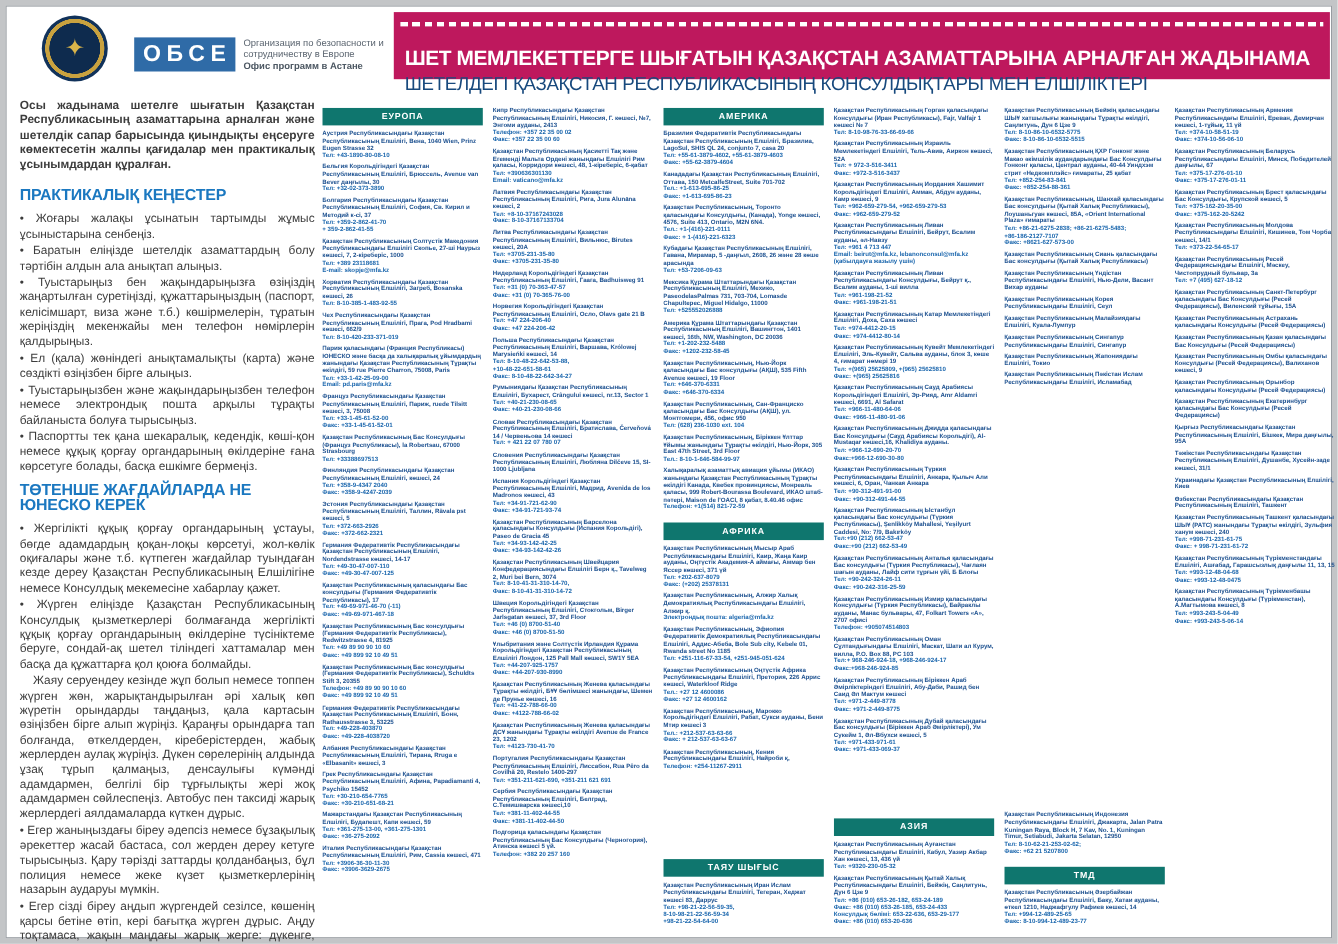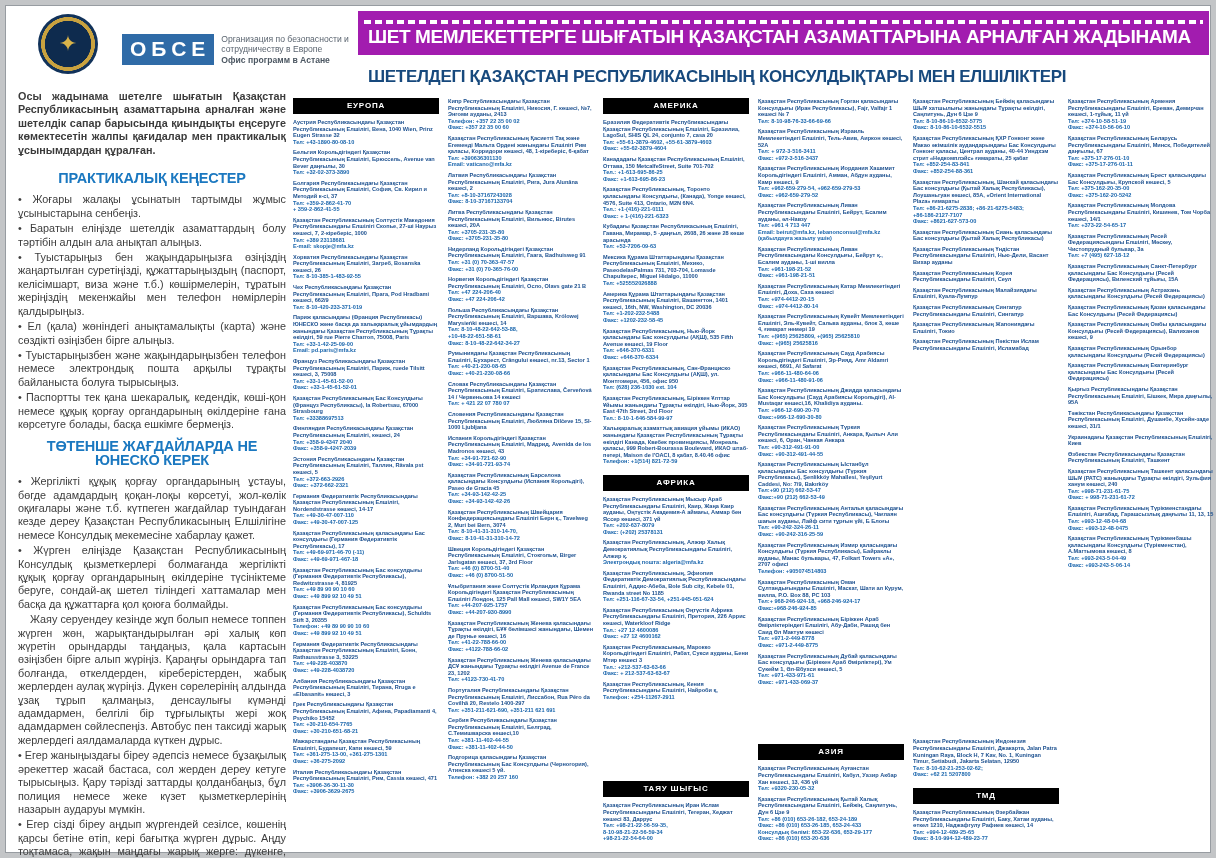--- a/index.html
+++ b/index.html
@@ -11,39 +11,39 @@
   .emblem{position:absolute;left:22px;top:4px;width:60px;height:60px;border-radius:50%;
     background:radial-gradient(circle at 50% 50%, #0e2b4e 0 54%, #c9a23f 55% 63%, #11325a 64% 86%, #c9a23f 87% 100%);
     display:flex;align-items:center;justify-content:center;}
   .emblem .star{color:#d9b44a;font-size:22px;line-height:22px;}
   .osce{position:absolute;left:106px;top:24px;display:flex;align-items:center;}
   .osce-box{background:#2f6ba7;color:#fff;font-weight:bold;font-size:21px;letter-spacing:5px;padding:3px 4px 4px 8px;}
   .osce-text{margin-left:7px;color:#5b6570;font-size:8.6px;line-height:10.2px;}
   .osce-text .b{font-weight:bold;color:#4d5863;}
 
   
-  .titlebar{position:absolute;left:352px;top:5px;width:851px;height:44px;background:#a21caf;}
+  .titlebar{position:absolute;left:352px;top:5px;width:851px;height:61px;background:#be185d;}
   .titlebar .dash{position:absolute;left:6px;right:6px;top:9px;height:4px;
     background:repeating-linear-gradient(90deg,#ffffff 0 7px,transparent 7px 11px);}
   .titlebar h1{margin:0;position:absolute;left:10px;bottom:7px;color:#ffffff;font-size:19px;letter-spacing:-0.4px;white-space:nowrap;}
-  .subtitle{position:absolute;left:362px;top:61px;color:#17497d;font-weight:bold;font-size:17px;letter-spacing:-0.3px;white-space:nowrap;}
+  .subtitle{position:absolute;left:362px;top:61px;color:#17497d;font-weight:normal;font-size:17px;letter-spacing:-0.3px;white-space:nowrap;}
 
   
   .sidebar{position:absolute;left:12px;top:84px;width:268px;height:756px;color:#3c3c3c;
     font-size:10.8px;line-height:13.4px;text-align:justify;display:flex;flex-direction:column;}
   .sb-intro{margin:0 0 6px 0;font-weight:bold;}
-  .sb-heading{color:#1b78c0;font-weight:bold;font-size:14.5px;margin:9px 0 8px 0;text-align:center;letter-spacing:-0.2px;}
+  .sb-heading{color:#1b78c0;font-weight:bold;font-size:14.5px;margin:9px 0 8px 0;text-align:left;letter-spacing:-0.2px;}
   .sb-item{margin:0 0 2px 0;}
   .sb-para{margin:0 0 2px 0;text-indent:12px;}
 
   
   .directory{position:absolute;left:287px;top:92px;width:921px;height:748px;display:grid;
     grid-template-columns:repeat(6,1fr);column-gap:9px;}
   .dcol{display:flex;flex-direction:column;overflow:hidden;}
-  .colhdr{background:#000000;color:#ffffff;font-size:8px;font-weight:bold;text-align:center;
+  .colhdr{background:#0f766e;color:#ffffff;font-size:8px;font-weight:bold;text-align:center;
     letter-spacing:0.8px;padding:3px 0 4px 0;margin:0 0 5px 0;flex:0 0 auto;}
   .colhdr.mid{margin-top:6px;}
   .entry{margin:0 0 4px 0;flex:0 0 auto;}
   .entry .nm{color:#1c508f;font-weight:bold;font-size:5.6px;line-height:6.6px;}
   .entry .dt{color:#1a66ad;font-weight:bold;font-size:5.6px;line-height:6.6px;}
   .spacer{flex:1 1 auto;}
 </style>
 </head>
 <body>
 

